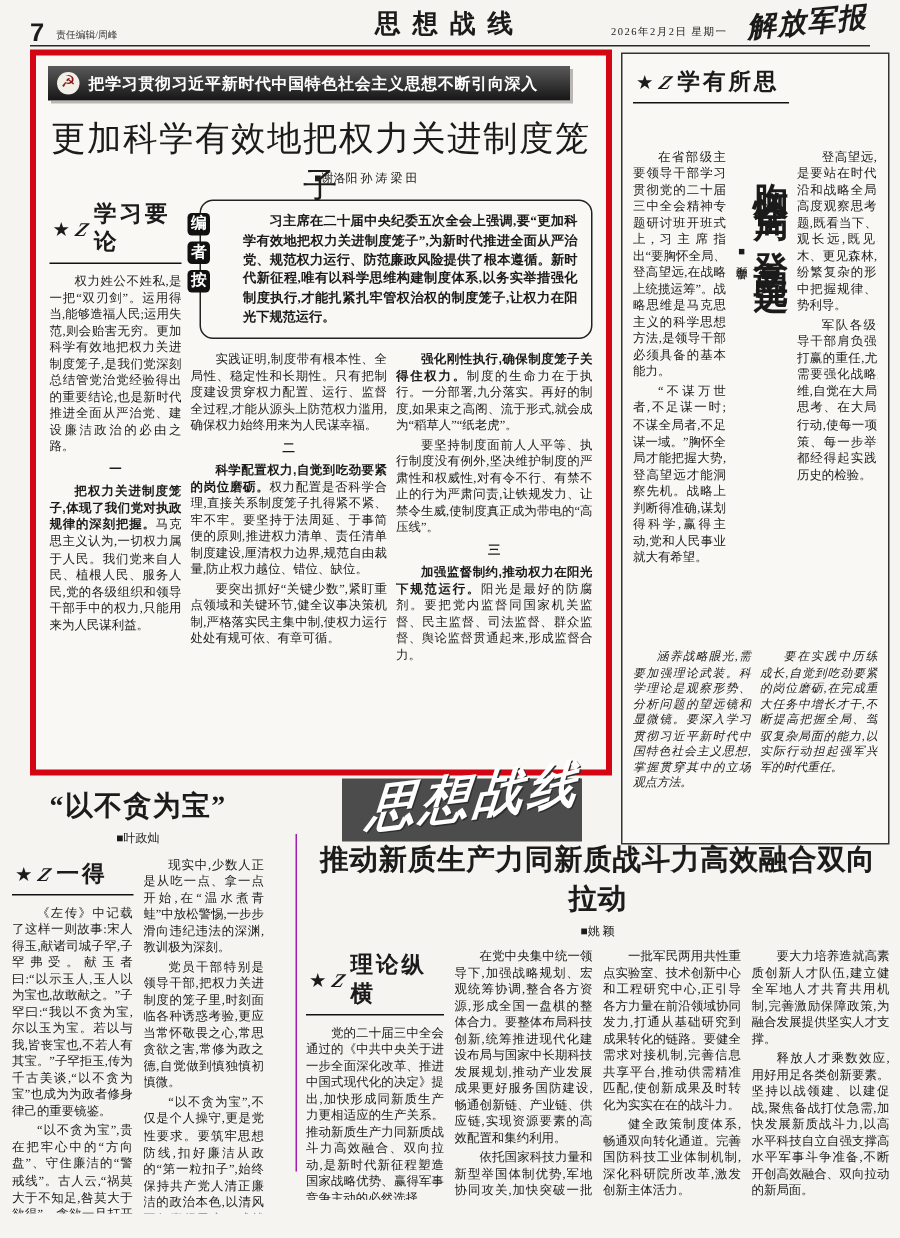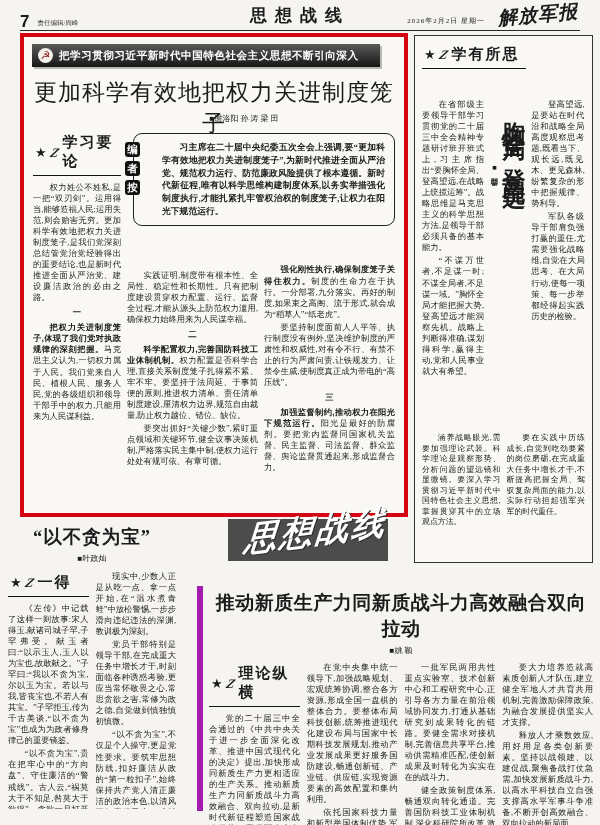--- a/index.html
+++ b/index.html
@@ -45,43 +45,43 @@
   .mainbody{position:absolute;left:9px;top:94px;width:362px;height:375px;display:flex;gap:6px;}
   .mcol1{width:88px;flex:0 0 auto;display:flex;flex-direction:column;}
   .mcol1 .col{flex:1;}
   .mright{flex:1;display:flex;flex-direction:column;}
   .ednote{position:relative;border:1.5px solid #222;border-radius:9px;
        padding:7px 9px 7px 28px;margin:2px 0 8px 6px;background:#f9f8f4;}
   .ednote .tag{position:absolute;left:-9px;top:8px;display:flex;flex-direction:column;gap:4px;}
   .ednote .tag span{width:15px;height:15px;background:#111;color:#fff;border-radius:3px;
        font-size:10.5px;line-height:15px;text-align:center;font-weight:bold;}
   .ednote .ntxt{font-size:8.8px;font-weight:bold;line-height:1.45;text-align:justify;text-indent:2em;}
-  .mcols{flex:1;display:flex;gap:6px;align-items:center;}
+  .mcols{flex:1;display:flex;gap:6px;}
   .mcols .col{flex:1;}
   
   .thoughtbox{position:absolute;left:414px;top:35px;width:179px;height:528px;
        border:1px solid #333;background:#f9f8f4;padding:7px;box-sizing:border-box;
        display:flex;flex-direction:column;}
   .t-top{display:flex;gap:5px;flex:1;overflow:hidden;}
   .t-left,.t-right{width:62px;flex:0 0 auto;margin-top:24px;}
   .t-mid{flex:1;display:flex;justify-content:center;align-items:flex-start;padding-top:28px;}
   .vtitle{writing-mode:vertical-rl;text-orientation:upright;font-size:23px;font-weight:bold;
        letter-spacing:6px;line-height:1.1;}
   .vtitle .gap{display:inline-block;height:22px;}
   .vby{writing-mode:vertical-rl;text-orientation:upright;font-size:7.5px;margin-top:60px;margin-right:2px;}
-  .t-bottom{display:flex;gap:6px;height:122px;margin-top:6px;flex:0 0 auto;}
+  .t-bottom{display:flex;gap:6px;height:122px;margin-top:6px;flex:0 0 auto;font-style:italic;}
   .t-bottom .col{flex:1;font-size:7.9px;}
   
   .plate{position:absolute;left:228px;top:519px;width:160px;height:42px;background:#4c4c4c;z-index:6;}
   .plate .cal{position:absolute;left:-12px;top:-10px;width:200px;text-align:center;
        color:#fff;font-size:33px;font-style:italic;font-weight:bold;letter-spacing:3px;
        transform:rotate(-7deg) skewX(-12deg);text-shadow:1px 1px 0 #2e2e2e;white-space:nowrap;}
   
-  .theory{position:absolute;left:197px;top:586px;width:396px;height:225px;
-       border-left:6px solid #a21caf;padding-left:6px;box-sizing:border-box;}
+  .theory{position:absolute;left:197px;top:556px;width:396px;height:225px;
+       border-left:1px solid #a21caf;padding-left:6px;box-sizing:border-box;}
   .theoryhead{text-align:center;font-size:19px;font-weight:bold;letter-spacing:.5px;margin-top:4px;}
   .theoryby{text-align:center;font-size:8px;margin:3px 0 6px;}
   .theorybody{display:flex;gap:7px;height:168px;}
   .theorybody .tc{flex:1;display:flex;flex-direction:column;}
   .theorybody .col{flex:1;}
   
   .treasure{position:absolute;left:8px;top:524px;width:168px;height:290px;}
   .treasurehead{text-align:center;font-size:18.5px;font-weight:bold;letter-spacing:1px;}
   .treasureby{text-align:center;font-size:8px;margin:4px 0 7px;}
   .treasurebody{display:flex;gap:7px;height:238px;}
@@ -126,21 +126,21 @@
           <span>编</span>
           <span>者</span>
           <span>按</span>
         </div>
         <div class="ntxt">习主席在二十届中央纪委五次全会上强调,要“更加科学有效地把权力关进制度笼子”,为新时代推进全面从严治党、规范权力运行、防范廉政风险提供了根本遵循。新时代新征程,唯有以科学思维构建制度体系,以务实举措强化制度执行,才能扎紧扎牢管权治权的制度笼子,让权力在阳光下规范运行。</div>
       </div>
       <div class="mcols">
         <div class="col">
             <p>实践证明,制度带有根本性、全局性、稳定性和长期性。只有把制度建设贯穿权力配置、运行、监督全过程,才能从源头上防范权力滥用,确保权力始终用来为人民谋幸福。</p>
             <p class="sec">二</p>
-            <p><b>科学配置权力,完善国防科技工业体制机制。</b>权力配置是否科学合理,直接关系制度笼子扎得紧不紧、牢不牢。要坚持于法周延、于事简便的原则,推进权力清单、责任清单制度建设,厘清权力边界,规范自由裁量,防止权力越位、错位、缺位。</p>
+            <p><b>科学配置权力,自觉到吃劲要紧的岗位磨砺。</b>权力配置是否科学合理,直接关系制度笼子扎得紧不紧、牢不牢。要坚持于法周延、于事简便的原则,推进权力清单、责任清单制度建设,厘清权力边界,规范自由裁量,防止权力越位、错位、缺位。</p>
             <p>要突出抓好“关键少数”,紧盯重点领域和关键环节,健全议事决策机制,严格落实民主集中制,使权力运行处处有规可依、有章可循。</p>
           </div>
         <div class="col">
             <p><b>强化刚性执行,确保制度笼子关得住权力。</b>制度的生命力在于执行。一分部署,九分落实。再好的制度,如果束之高阁、流于形式,就会成为“稻草人”“纸老虎”。</p>
             <p>要坚持制度面前人人平等、执行制度没有例外,坚决维护制度的严肃性和权威性,对有令不行、有禁不止的行为严肃问责,让铁规发力、让禁令生威,使制度真正成为带电的“高压线”。</p>
             <p class="sec">三</p>
             <p><b>加强监督制约,推动权力在阳光下规范运行。</b>阳光是最好的防腐剂。要把党内监督同国家机关监督、民主监督、司法监督、群众监督、舆论监督贯通起来,形成监督合力。</p>
           </div>
       </div>
     </div>
@@ -227,18 +227,18 @@
         <span class="lbl">一得</span>
       </div>
       <div class="col">
           <p>《左传》中记载了这样一则故事:宋人得玉,献诸司城子罕,子罕弗受。献玉者曰:“以示玉人,玉人以为宝也,故敢献之。”子罕曰:“我以不贪为宝,尔以玉为宝。若以与我,皆丧宝也,不若人有其宝。”子罕拒玉,传为千古美谈,“以不贪为宝”也成为为政者修身律己的重要镜鉴。</p>
           <p>“以不贪为宝”,贵在把牢心中的“方向盘”、守住廉洁的“警戒线”。古人云,“祸莫大于不知足,咎莫大于欲得”。贪欲一旦打开缺口,就如洪水决堤,一发而不可收拾。</p>
         </div>
     </div>
     <div class="tc">
         <div class="col">
           <p>现实中,少数人正是从吃一点、拿一点开始,在“温水煮青蛙”中放松警惕,一步步滑向违纪违法的深渊,教训极为深刻。</p>
-          <p>党员干部特别是领导干部,在完成重大任务中增长才干,时刻面临各种诱惑考验,更应当常怀敬畏之心,常思贪欲之害,常修为政之德,自觉做到慎独慎初慎微。</p>
+          <p>党员干部特别是领导干部,把权力关进制度的笼子里,时刻面临各种诱惑考验,更应当常怀敬畏之心,常思贪欲之害,常修为政之德,自觉做到慎独慎初慎微。</p>
           <p>“以不贪为宝”,不仅是个人操守,更是党性要求。要筑牢思想防线,扣好廉洁从政的“第一粒扣子”,始终保持共产党人清正廉洁的政治本色,以清风正气赢得民心、成就事业。</p>
         </div>
       </div>
   </div>
 </div>
 
 </body></html>

